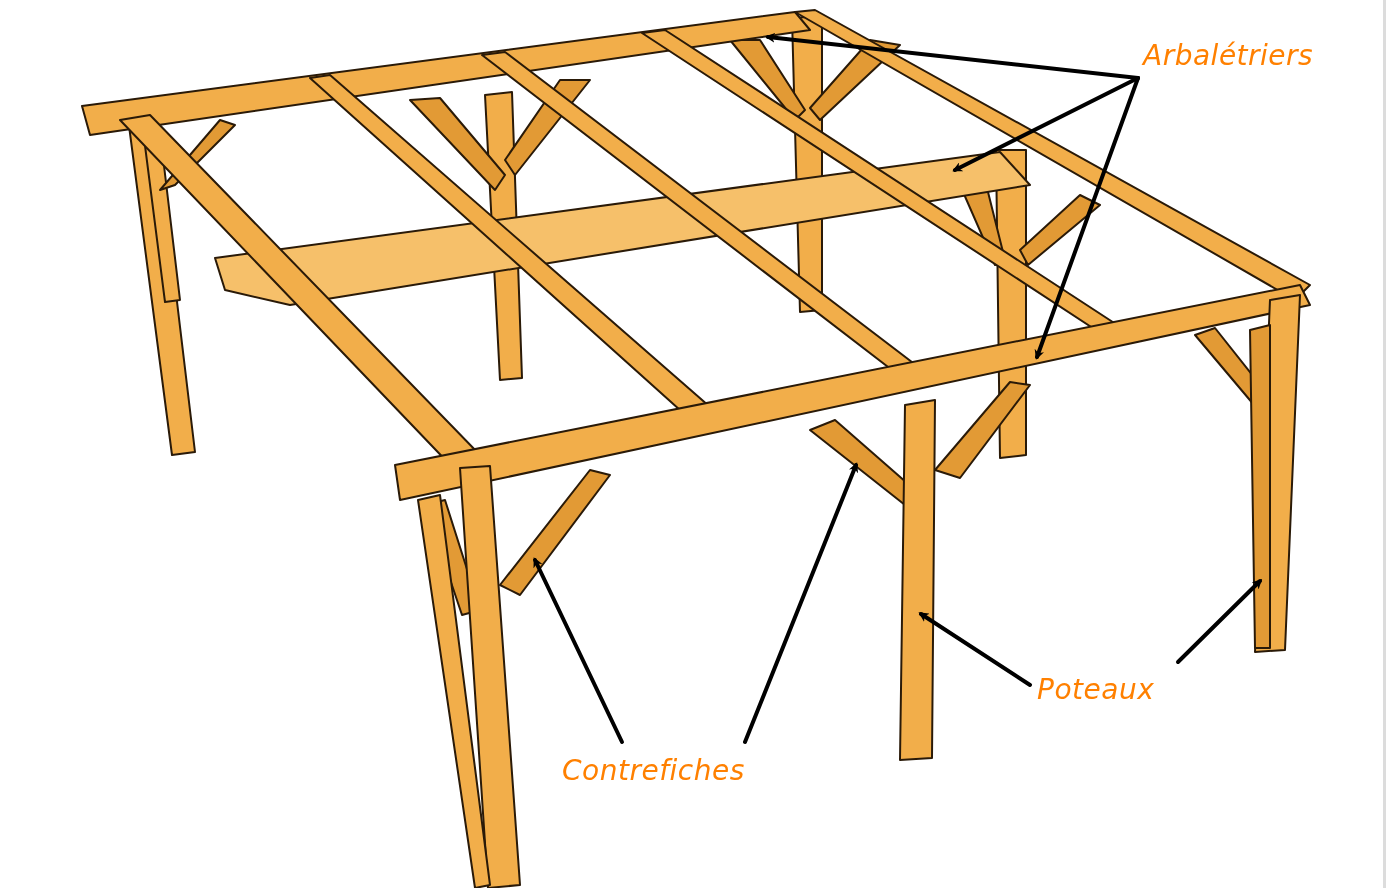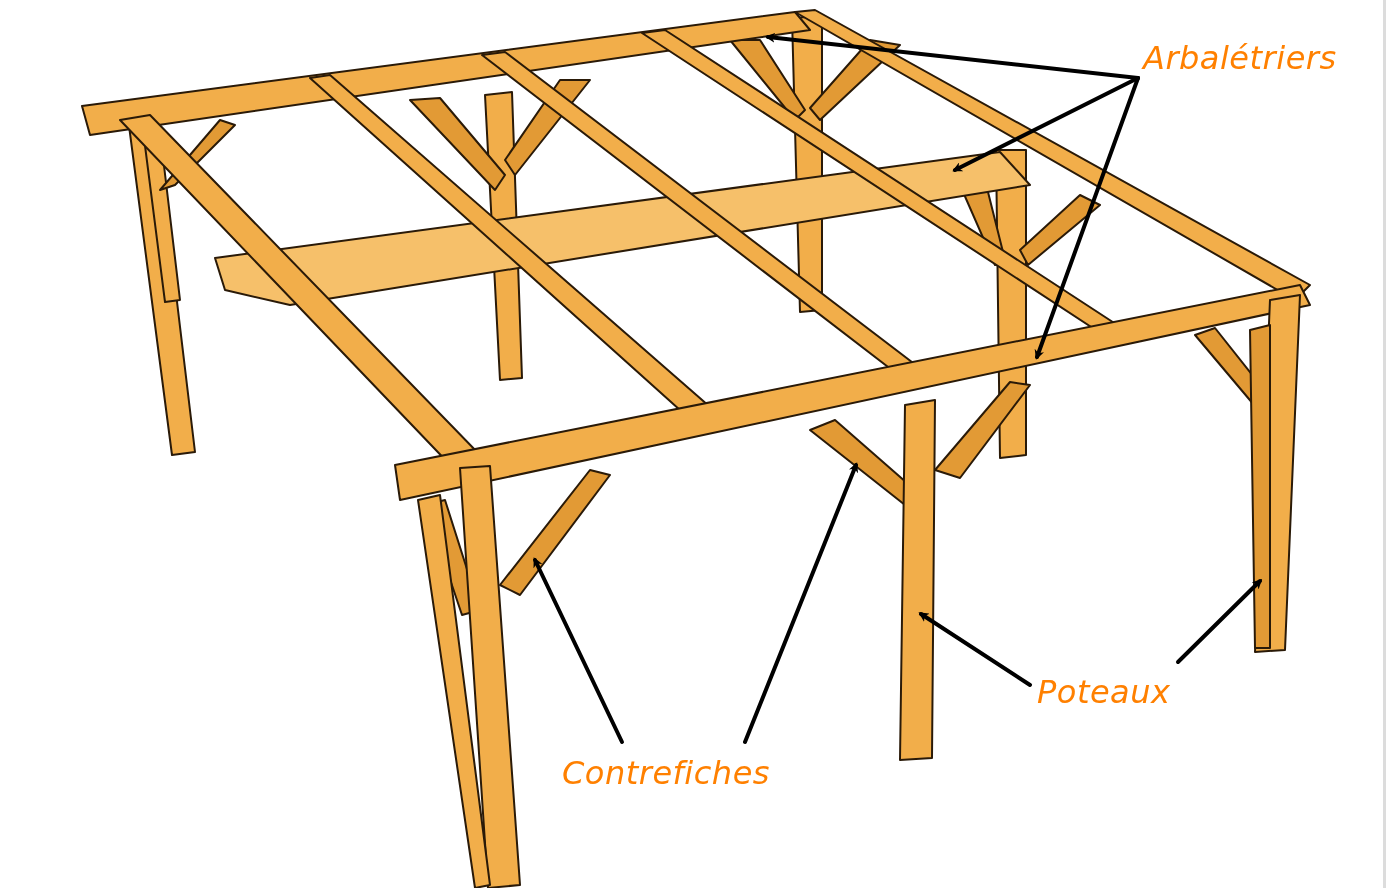--- a/index.html
+++ b/index.html
@@ -1,18 +1,18 @@
 <!DOCTYPE html>
 <html><head>
 <meta charset="utf-8">
 <style>
   html, body { margin:0; padding:0; background:#ffffff; }
   body { width:1386px; height:888px; position:relative; overflow:hidden; font-family:"DejaVu Sans", sans-serif; }
   #stage { position:absolute; left:0; top:0; width:1386px; height:888px; }
-  .label { position:absolute; font-style:italic; font-weight:500; color:#ff8000; font-size:32px; letter-spacing:0.5px; white-space:nowrap; line-height:1; }
+  .label { position:absolute; font-style:italic; font-weight:500; color:#ff8000; font-size:28px; letter-spacing:0.5px; white-space:nowrap; line-height:1; }
   .edge { position:absolute; right:0; top:0; width:3px; height:888px; background:#dcdcdc; }
   svg .wood { fill:#f2ae4a; stroke:#2a1a08; stroke-width:2; stroke-linejoin:round; }
   svg .wood-d { fill:#e29a35; stroke:#2a1a08; stroke-width:2; stroke-linejoin:round; }
   svg .wood-l { fill:#f6c06a; stroke:#2a1a08; stroke-width:2; stroke-linejoin:round; }
   svg .arrow { stroke:#000; stroke-width:4; fill:none; stroke-linecap:round; }
 </style>
 </head>
 <body>
 
 <div id="stage">

